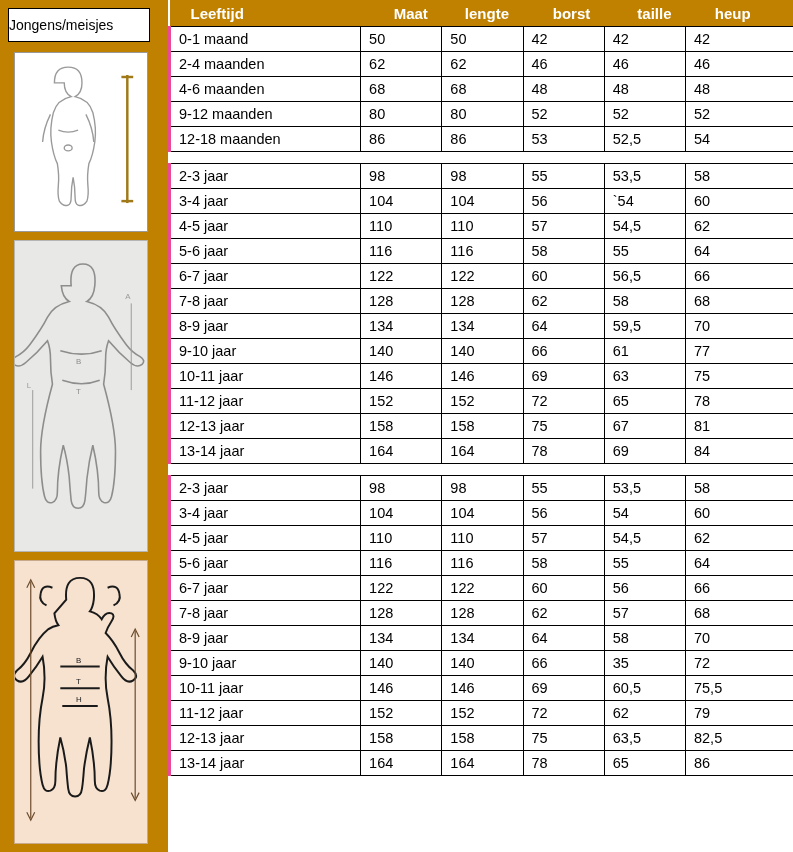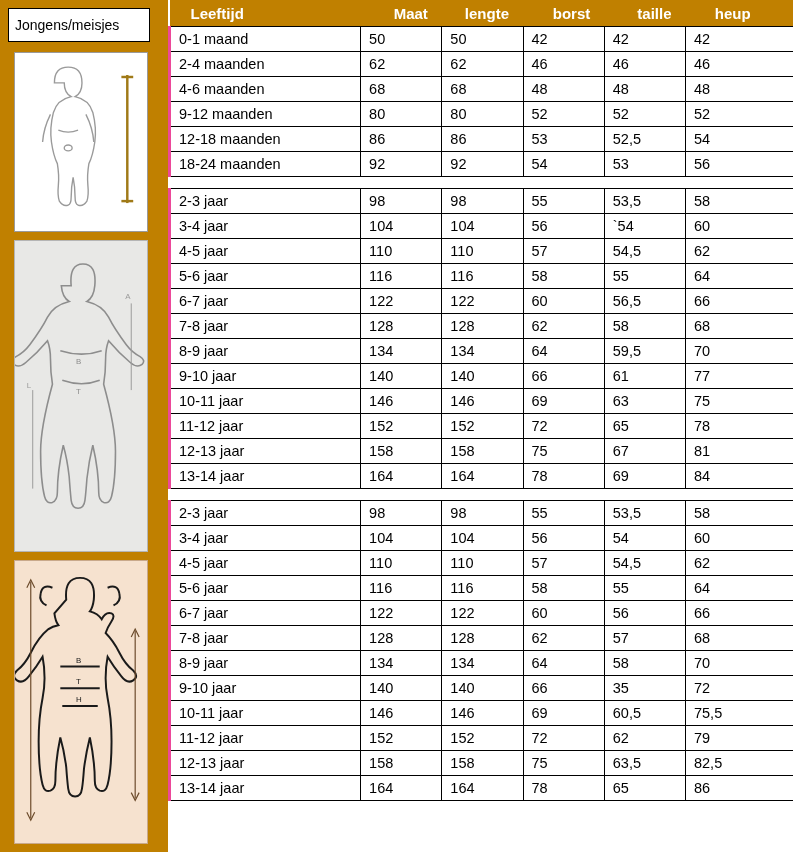--- a/index.html
+++ b/index.html
@@ -33,21 +33,20 @@
     position: absolute;
     left: 8px;
     top: 8px;
     width: 142px;
     height: 34px;
     background: #ffffff;
     border: 1px solid #000000;
     box-sizing: border-box;
     display: flex;
     align-items: center;
-    padding-left: 6px;
     font-size: 14px;
     color: #000;
   }
   .fig {
     position: absolute;
     box-sizing: border-box;
     overflow: hidden;
   }
   .fig-baby {
     left: 14px;
@@ -262,28 +261,20 @@
             <td class="last lft">52</td>
           </tr>
           <tr>
             <td class="first lft">12-18 maanden</td>
             <td class="lft">86</td>
             <td class="lft">86</td>
             <td class="lft">53</td>
             <td class="lft">52,5</td>
             <td class="last lft">54</td>
           </tr>
-          <tr>
-            <td class="first lft">18-24 maanden</td>
-            <td class="lft">92</td>
-            <td class="lft">92</td>
-            <td class="lft">54</td>
-            <td class="lft">53</td>
-            <td class="last lft">56</td>
-          </tr>
           <tr class="gap">
             <td></td>
             <td></td>
             <td></td>
             <td></td>
             <td></td>
             <td></td>
           </tr>
           <tr>
             <td class="first lft">2-3 jaar</td>

